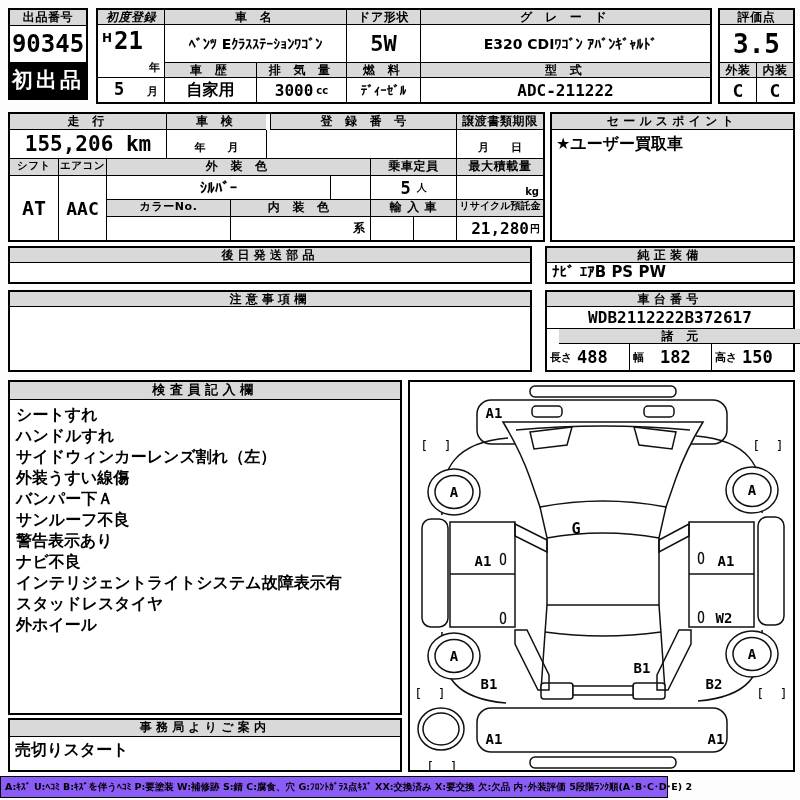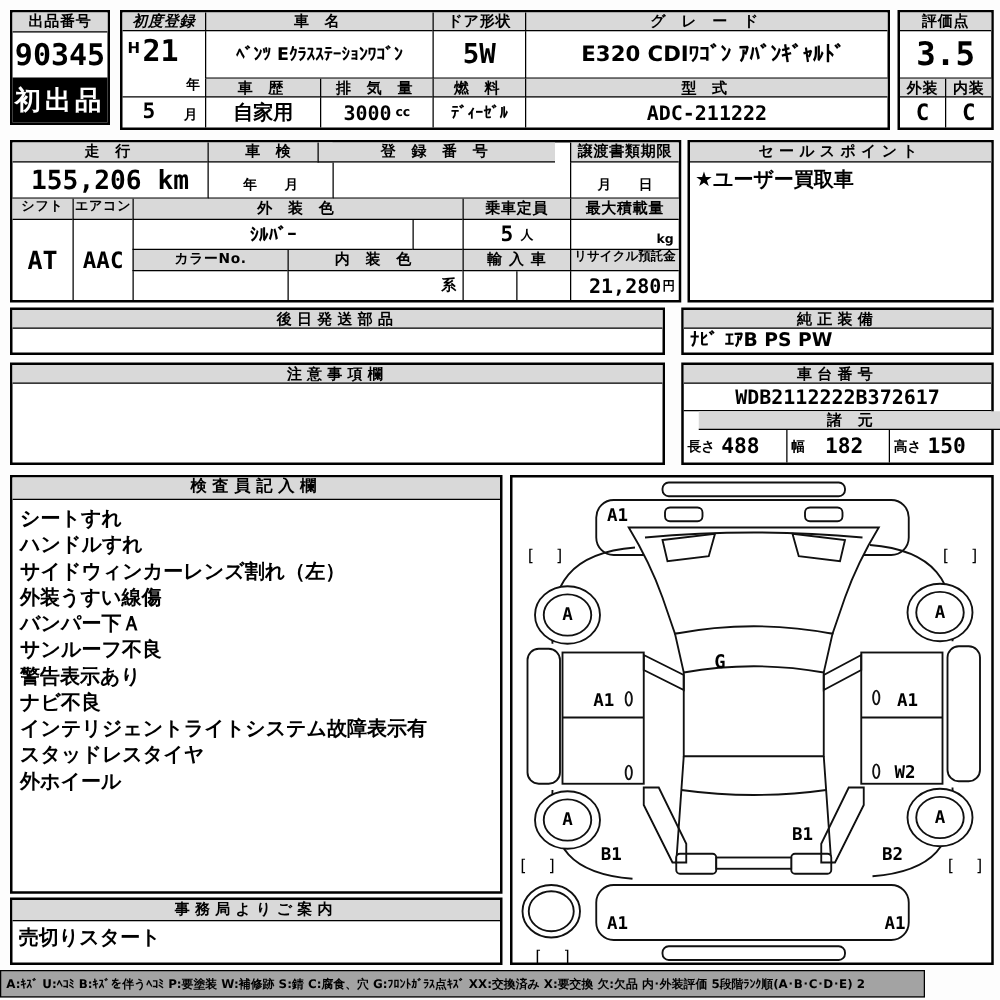--- a/index.html
+++ b/index.html
@@ -18,23 +18,23 @@
   .mono{font-family:"DejaVu Sans Mono","Liberation Mono",monospace;}
   .bl{border-left:1px solid #000;} .bb{border-bottom:1px solid #000;}
   .small{font-size:11px;font-weight:600;}
   .badge{background:#000;color:#fff;display:flex;align-items:center;justify-content:center;
          font-size:21px;font-weight:bold;letter-spacing:0.15em;}
   .lines{position:absolute;left:6px;right:4px;top:22px;font-size:16px;font-weight:600;line-height:21px;}
   .marker{position:absolute;transform:translate(-50%,-50%);
           font:bold 14px "DejaVu Sans Mono","Liberation Mono",monospace;white-space:pre;}
   .marker.bracket{font-weight:normal;font-size:13px;}
   .marker.glass{font-size:15px;}
-  .legendbar{position:absolute;left:0;top:776px;width:740px;height:22px;border:1px solid #000;
+  .legendbar{position:absolute;left:0;top:776px;width:668px;height:22px;border:1px solid #000;
              box-sizing:border-box;display:flex;align-items:center;padding-left:4px;
-             font-size:9.5px;font-weight:600;white-space:nowrap;background:#a3a3a3;}
+             font-size:9.5px;font-weight:600;white-space:nowrap;background:#8b5cf6;}
   svg{display:block;}
 </style>
 </head>
 <body>
 
 <div class="sheet">
 
   <div class="box" style="left:8px;top:8px;width:80px;height:92px;">
     <div class="cell hdr tight" style="left:0;top:0;width:76px;height:16px;">出品番号</div>
     <div class="cell val mono" style="left:0;top:16px;width:76px;height:36px;font-size:24px;">90345</div>
@@ -63,39 +63,39 @@
       <span class="mono" style="font-size:16px;">3000</span>
       <span style="font-size:10px;margin-left:3px;">cc</span>
     </div>
 
     <div class="cell hdr bl tight" style="left:248px;top:0;width:74px;height:15px;">ドア形状</div>
     <div class="cell val bl bb mono" style="left:248px;top:15px;width:74px;height:38px;font-size:22px;">5W</div>
     <div class="cell hdr bl" style="left:248px;top:53px;width:74px;height:15px;">燃 料</div>
     <div class="cell val bl" style="left:248px;top:68px;width:74px;height:24px;font-size:13px;">ﾃﾞｨｰｾﾞﾙ</div>
 
     <div class="cell hdr bl" style="left:322px;top:0;width:290px;height:15px;">グ レ ー ド</div>
-    <div class="cell val bl bb" style="left:322px;top:15px;width:290px;height:38px;font-size:17px;padding-left:10px;">E320 CDIﾜｺﾞﾝ ｱﾊﾞﾝｷﾞｬﾙﾄﾞ</div>
+    <div class="cell val bl bb" style="left:322px;top:15px;width:290px;height:38px;font-size:14px;padding-left:10px;">E320 CDIﾜｺﾞﾝ ｱﾊﾞﾝｷﾞｬﾙﾄﾞ</div>
     <div class="cell hdr bl" style="left:322px;top:53px;width:290px;height:15px;">型 式</div>
     <div class="cell val bl mono" style="left:322px;top:68px;width:290px;height:24px;font-size:16px;">ADC-211222</div>
   </div>
 
   <div class="box" style="left:718px;top:8px;width:77px;height:96px;">
     <div class="cell hdr tight" style="left:0;top:0;width:73px;height:15px;">評価点</div>
     <div class="cell val bb mono" style="left:0;top:15px;width:73px;height:38px;font-size:26px;">3.5</div>
     <div class="cell hdr tight" style="left:0;top:53px;width:36px;height:15px;">外装</div>
     <div class="cell hdr bl tight" style="left:36px;top:53px;width:37px;height:15px;">内装</div>
     <div class="cell val mono" style="left:0;top:68px;width:36px;height:24px;font-size:18px;">C</div>
     <div class="cell val bl mono" style="left:36px;top:68px;width:37px;height:24px;font-size:18px;">C</div>
   </div>
 
   <div class="box" style="left:8px;top:112px;width:537px;height:130px;">
 
     <div class="cell hdr" style="left:0;top:0;width:156px;height:16px;">走 行</div>
     <div class="cell hdr bl" style="left:156px;top:0;width:100px;height:16px;">車 検</div>
-    <div class="cell hdr bl" style="left:244px;top:0;width:190px;height:16px;">登 録 番 号</div>
+    <div class="cell hdr bl" style="left:260px;top:0;width:190px;height:16px;">登 録 番 号</div>
     <div class="cell hdr bl tight" style="left:446px;top:0;width:87px;height:16px;">譲渡書類期限</div>
 
     <div class="cell val bb mono" style="left:0;top:16px;width:156px;height:29px;font-size:21px;">155,206 km</div>
     <div class="cell val bl bb small" style="left:156px;top:16px;width:100px;height:29px;align-items:flex-end;padding-bottom:3px;">年　　月</div>
     <div class="cell bl bb" style="left:256px;top:16px;width:190px;height:29px;"></div>
     <div class="cell val bl bb small" style="left:446px;top:16px;width:87px;height:29px;align-items:flex-end;padding-bottom:3px;">月　　日</div>
 
     <div class="cell hdr tight" style="left:0;top:45px;width:48px;height:17px;font-size:10.5px;">シフト</div>
     <div class="cell hdr bl tight" style="left:48px;top:45px;width:48px;height:17px;font-size:10.5px;">エアコン</div>
     <div class="cell hdr bl" style="left:96px;top:45px;width:264px;height:17px;">外 装 色</div>

